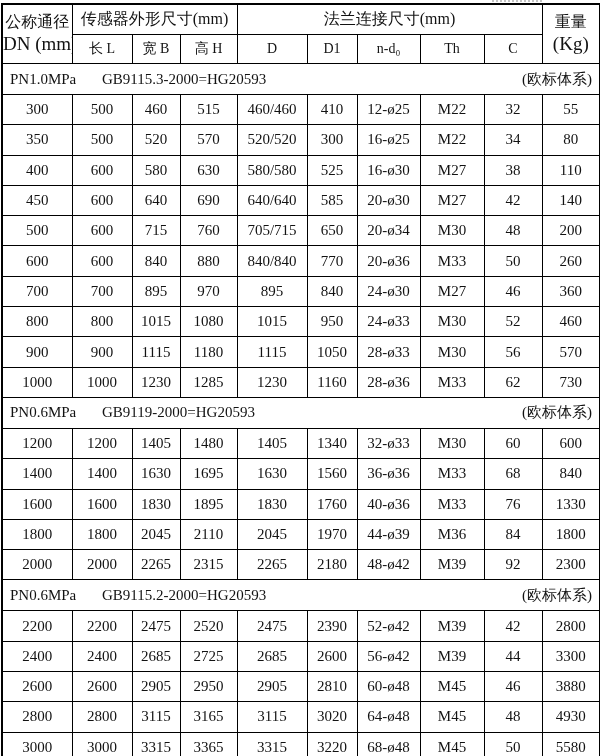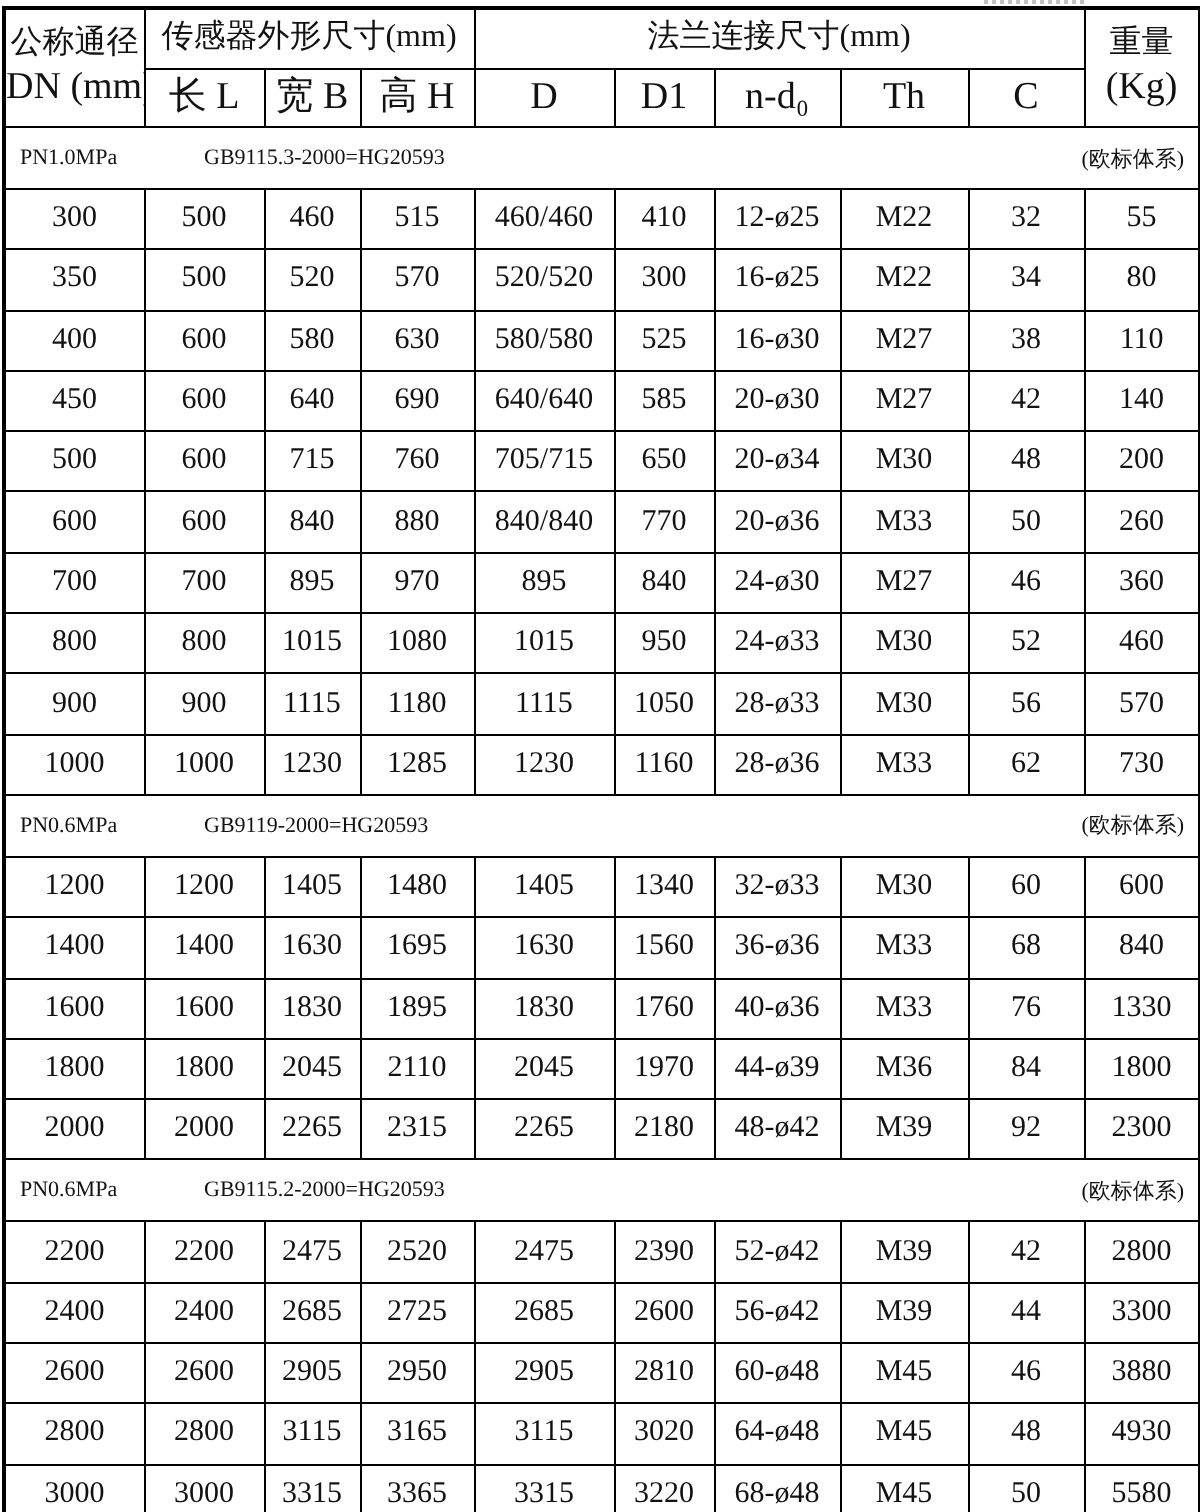--- a/index.html
+++ b/index.html
@@ -6,25 +6,25 @@
   body{width:600px;height:756px;position:relative;overflow:hidden;
        font-family:"Liberation Serif","DejaVu Serif",serif;color:#121212;}
   .artifact{position:absolute;top:0;left:492px;width:50px;height:0;
             border-top:2px dotted #c2c2c2;}
   table.spec{border-collapse:collapse;table-layout:fixed;width:598px;
              margin:3px 0 0 1px;border:2px solid #000;}
   .spec th,.spec td{border:1px solid #000;text-align:center;vertical-align:middle;
              padding:0;font-weight:normal;overflow:hidden;white-space:nowrap;}
   .spec thead th{font-size:16px;line-height:1.15;}
   .spec thead tr.h1 th{height:29px;}
-  .spec thead tr.h2 th{height:28px;font-size:19px;}
+  .spec thead tr.h2 th{height:28px;font-size:14px;}
   .two-line div{line-height:1.25;}
   .two-line .l2{font-size:19px;}
   tr.section-row td{height:30px;}
-  .section-line{display:flex;align-items:center;padding:0 7px;font-size:11px;}
+  .section-line{display:flex;align-items:center;padding:0 7px;font-size:15px;}
   .sec-pressure{min-width:80px;text-align:left;}
   .sec-standard{text-align:left;margin-left:12px;}
   .sec-note{margin-left:auto;text-align:left;}
   tr.data-row td{height:29.3px;font-size:15px;}
 </style>
 </head>
 <body>
 
 <div class="artifact"></div>
 

